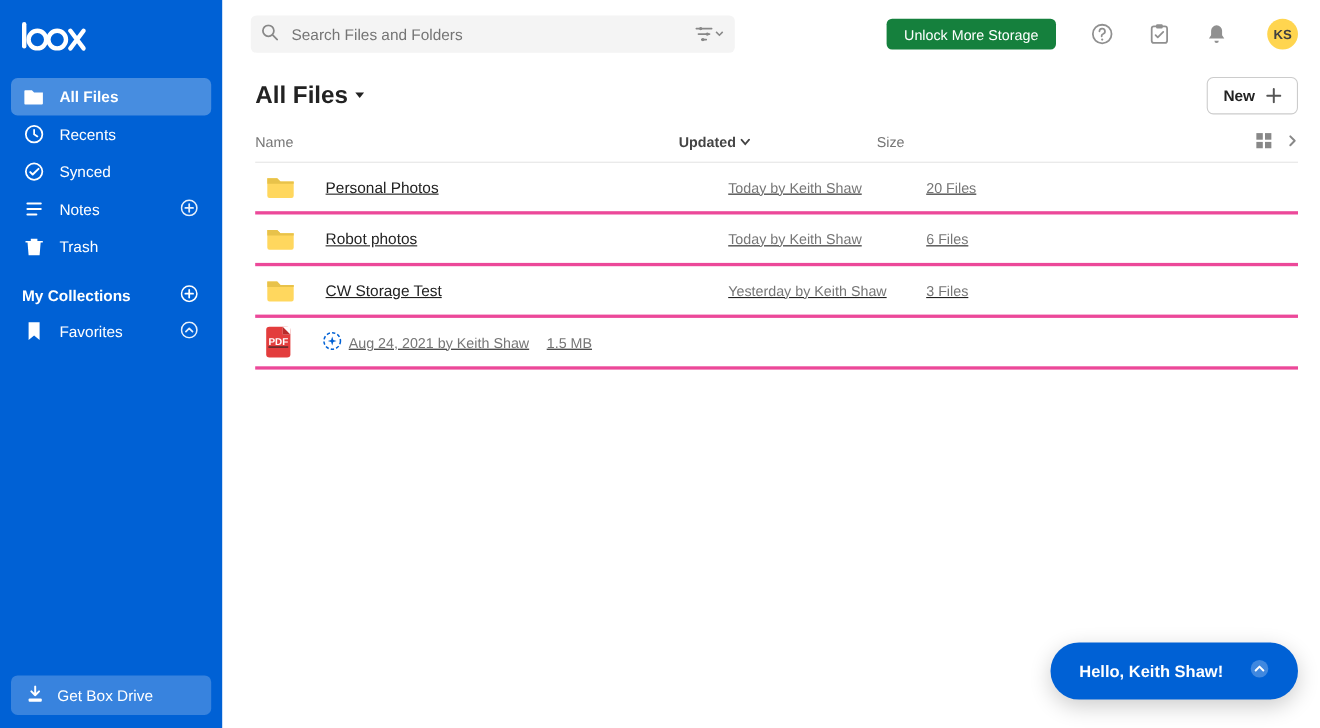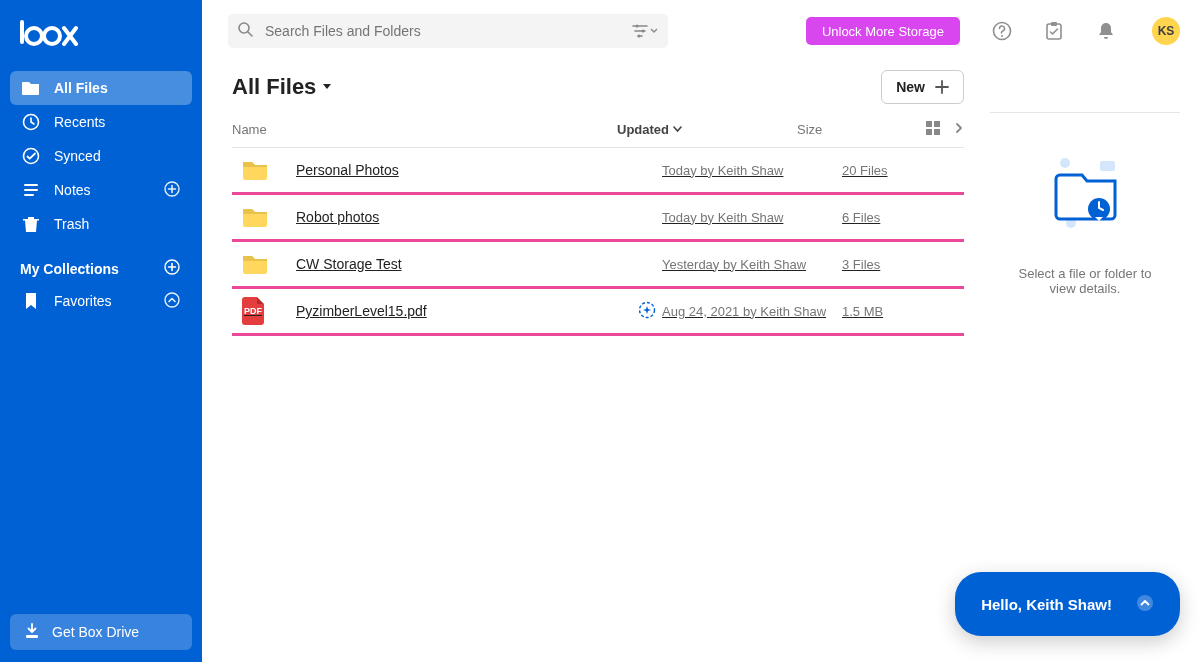--- a/index.html
+++ b/index.html
@@ -78,21 +78,21 @@
     gap: 10px;
   }
   .search input {
     border:none; background:transparent; outline:none;
     flex:1; font-size:14px; color:#555;
   }
   .search .filter { color:#767676; display:flex; align-items:center; gap:2px; cursor:pointer; }
 
   .top-spacer { flex:1; }
   .unlock-btn {
-    background:#d946ef; 
+    background:#15803d; 
     color:#fff; border:none; border-radius:5px;
     height:28px; padding:0 16px; font-size:13px; font-weight:500; cursor:pointer;
   }
   .top-icon {
     width:20px; height:20px; color:#909090; display:flex; align-items:center; justify-content:center; cursor:pointer;
     margin-left: 14px;
   }
   .avatar {
     width:28px; height:28px; border-radius:50%;
     background:#ffd54f; color:#404040;
@@ -166,21 +166,21 @@
     color:#767676; font-size:13px;
   }
   .details .illus { margin-bottom: 30px; }
 
   
   .greeting {
     position:absolute;
     right: 20px; bottom: 26px;
     background:#0061d5; color:#fff;
     border-radius: 26px;
-    height: 64px;
+    height: 52px;
     padding: 0 26px;
     display:flex; align-items:center; gap:24px;
     font-weight:600; font-size:15px;
     box-shadow: 0 6px 20px rgba(0,0,0,.2);
     cursor:pointer;
   }
 </style>
 </head>
 <body>
 
@@ -416,49 +416,34 @@
             </div>
     <div class="f-name" style="width: 300px;">CW Storage Test</div>
     <div class="f-action" style="width: 39px;"></div>
     <div class="f-updated">Yesterday by Keith Shaw</div>
     <div class="f-size">3 Files</div>
           </div>
           <div class="row">
     <div class="f-icon" style="width: 46px;">
               <div class="pdf-badge">PDF</div>
             </div>
-    <div class="f-name" style="width: 300px;">PyzimberLevel15.pdf</div>
     <div class="f-action" style="width: 39px;">
               <span>
          <svg width="18" height="18" viewBox="0 0 18 18">
                   <circle cx="9" cy="9" r="7.5" fill="none" stroke="#0061d5" stroke-width="1.4" stroke-dasharray="3 2"></circle>
                   <path d="M9 5l1 3 3 1-3 1-1 3-1-3-3-1 3-1z" fill="#0061d5"></path>
                 </svg>
        </span>
             </div>
     <div class="f-updated">Aug 24, 2021 by Keith Shaw</div>
     <div class="f-size">1.5 MB</div>
           </div>
         </div>
     </div>
 
-    <div class="details">
-      <div class="illus">
-        <svg width="80" height="80" viewBox="0 0 80 80">
-          <circle cx="20" cy="10" r="5" fill="#d3e6fb"></circle>
-          <circle cx="26" cy="70" r="5" fill="#d3e6fb"></circle>
-          <rect x="55" y="8" width="15" height="10" rx="2" fill="#d3e6fb"></rect>
-          <path d="M15 22h22l5 6h28v34a4 4 0 0 1-4 4H15a4 4 0 0 1-4-4V26a4 4 0 0 1 4-4z" fill="none" stroke="#0061d5" stroke-width="3"></path>
-          <circle cx="54" cy="56" r="11" fill="#0061d5"></circle>
-          <path d="M54 49v6l4 2" stroke="#fff" stroke-width="2" fill="none" stroke-linecap="round"></path>
-          <path d="M50 64l4 4 4-4" fill="#fff"></path>
-        </svg>
-      </div>
-      <div style="max-width:150px">Select a file or folder to view details.</div>
-    </div>
   </div>
 
   <div class="greeting">
     <span>Hello, Keith Shaw!</span>
     <span>
       <svg width="18" height="18" viewBox="0 0 18 18">
           <circle cx="9" cy="9" r="8" fill="rgba(255,255,255,.25)"></circle>
           <path d="M5.5 10.5L9 7l3.5 3.5" stroke="#fff" stroke-width="1.8" fill="none" stroke-linecap="round" stroke-linejoin="round"></path>
         </svg>
     </span>

